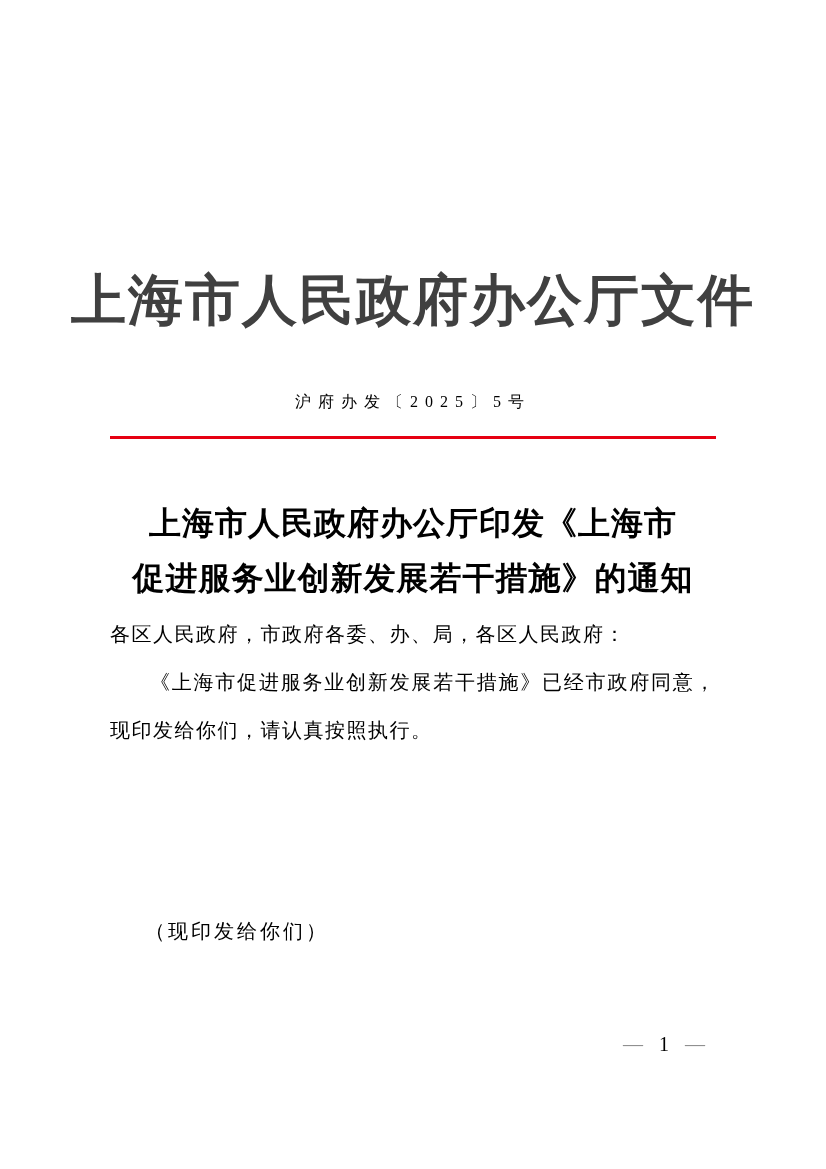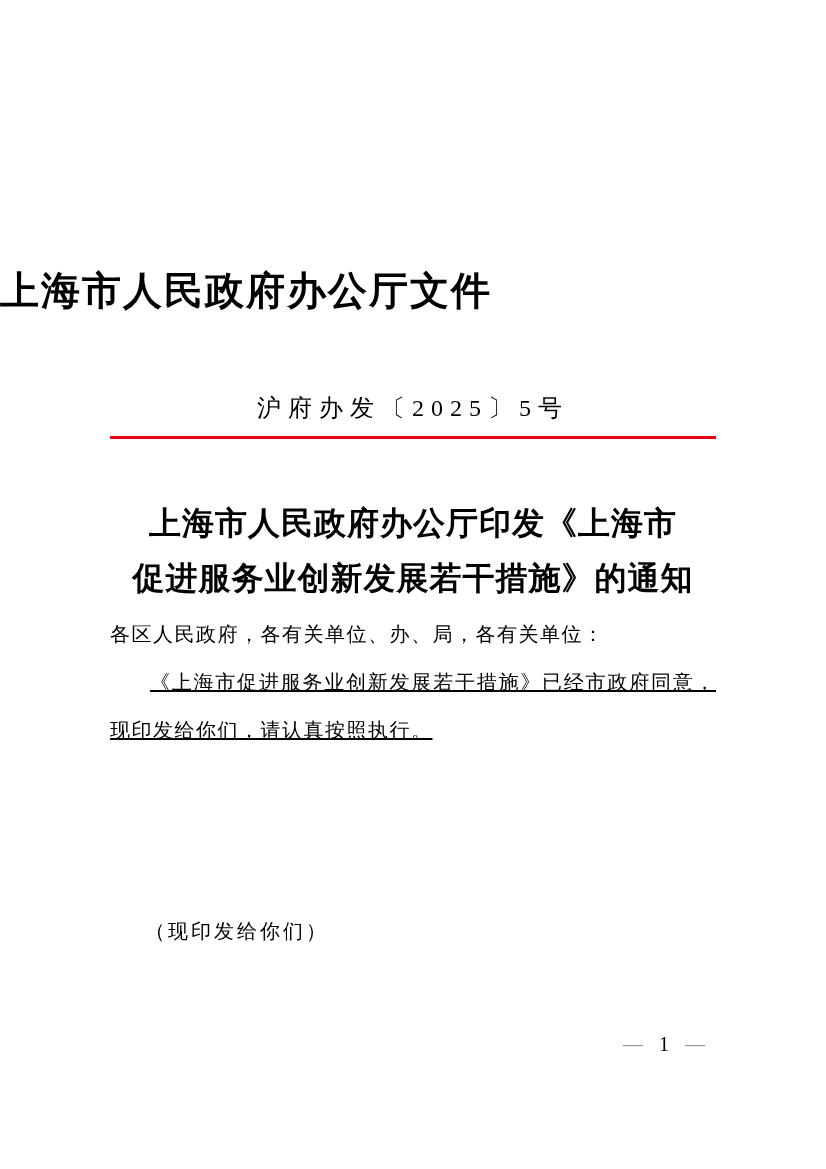--- a/index.html
+++ b/index.html
@@ -15,34 +15,35 @@
     background: #ffffff;
     overflow: hidden;
     font-family: "Liberation Serif", "DejaVu Serif", serif;
     color: #000000;
   }
   .red-head {
     position: absolute;
     top: 268px;
     left: 0;
     width: 100%;
-    color: #000000;
-    font-size: 39px;
+    text-align: center;
+    color: #404040;
+    font-size: 55px;
     font-weight: bold;
     letter-spacing: 2px;
     line-height: 1.2;
     white-space: nowrap;
   }
   .doc-number {
     position: absolute;
     top: 392px;
     left: 0;
     width: 100%;
     text-align: center;
-    font-size: 24px;
+    font-size: 16px;
     letter-spacing: 7px;
     font-style: normal;
     white-space: nowrap;
   }
   .red-rule {
     position: absolute;
     top: 436px;
     left: 110px;
     width: 606px;
     height: 3px;
@@ -67,21 +68,20 @@
     font-size: 20px;
     line-height: 48px;
     letter-spacing: 1.5px;
     text-align: justify;
   }
   .body-block p {
     margin: 0;
   }
   .paragraph {
     text-indent: 2em;
-    text-decoration: underline;
   }
   .date-line {
     position: absolute;
     top: 874px;
     right: 186px;
     font-size: 20px;
     letter-spacing: 2px;
     white-space: nowrap;
   }
   .publish-note {
@@ -118,21 +118,21 @@
   <div class="doc-number">沪府办发〔2025〕5号</div>
 
   <div class="red-rule"></div>
 
   <div class="doc-title">
     <div>上海市人民政府办公厅印发《上海市</div>
     <div>促进服务业创新发展若干措施》的通知</div>
   </div>
 
   <div class="body-block">
-    <p class="salutation">各区人民政府，各有关单位、办、局，各有关单位：</p>
+    <p class="salutation">各区人民政府，市政府各委、办、局，各区人民政府：</p>
     <p class="paragraph">《上海市促进服务业创新发展若干措施》已经市政府同意，现印发给你们，请认真按照执行。</p>
   </div>
 
 
   <div class="publish-note">（现印发给你们）</div>
 
   <div class="page-footer">
     <span class="dash">—</span><span class="num">1</span><span class="dash">—</span>
   </div>
 

